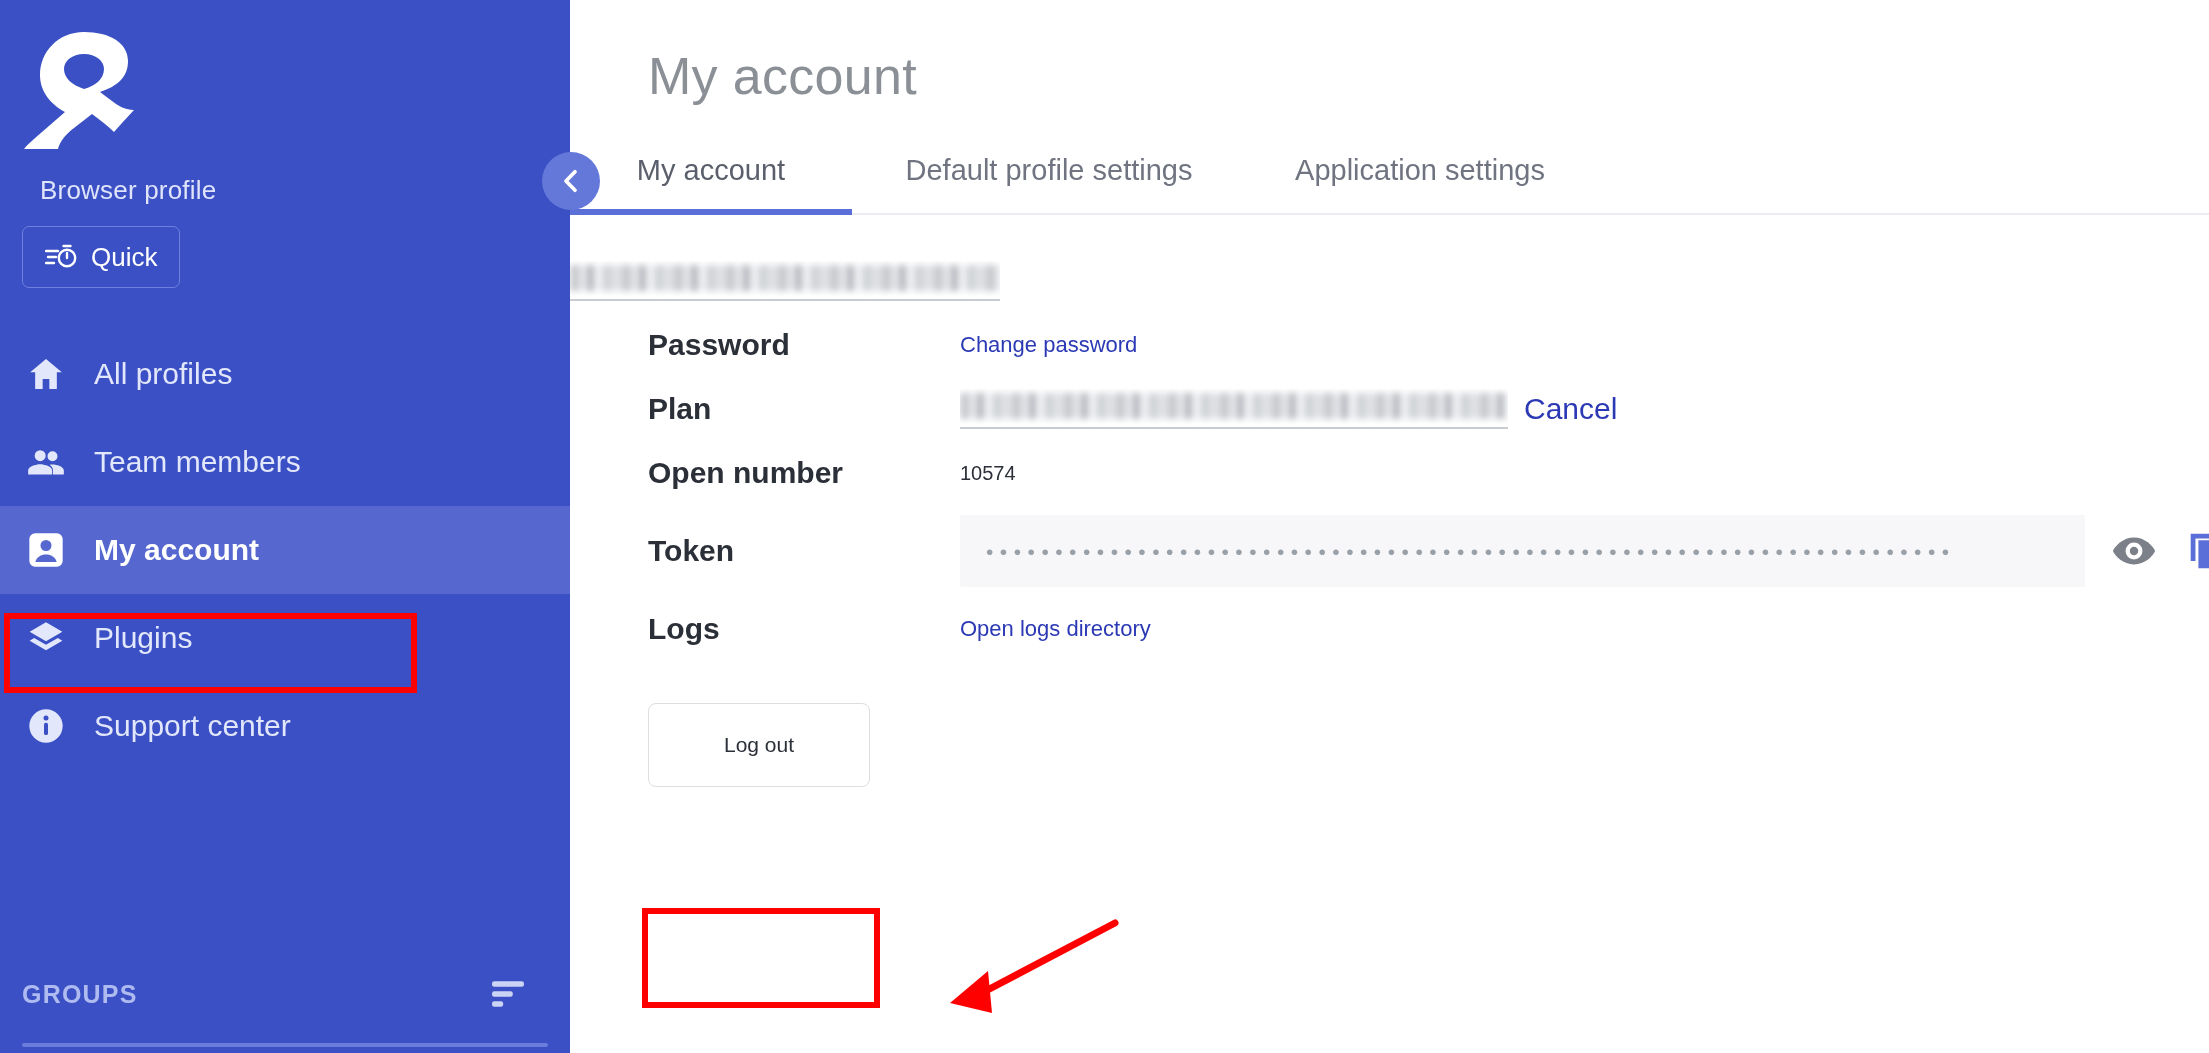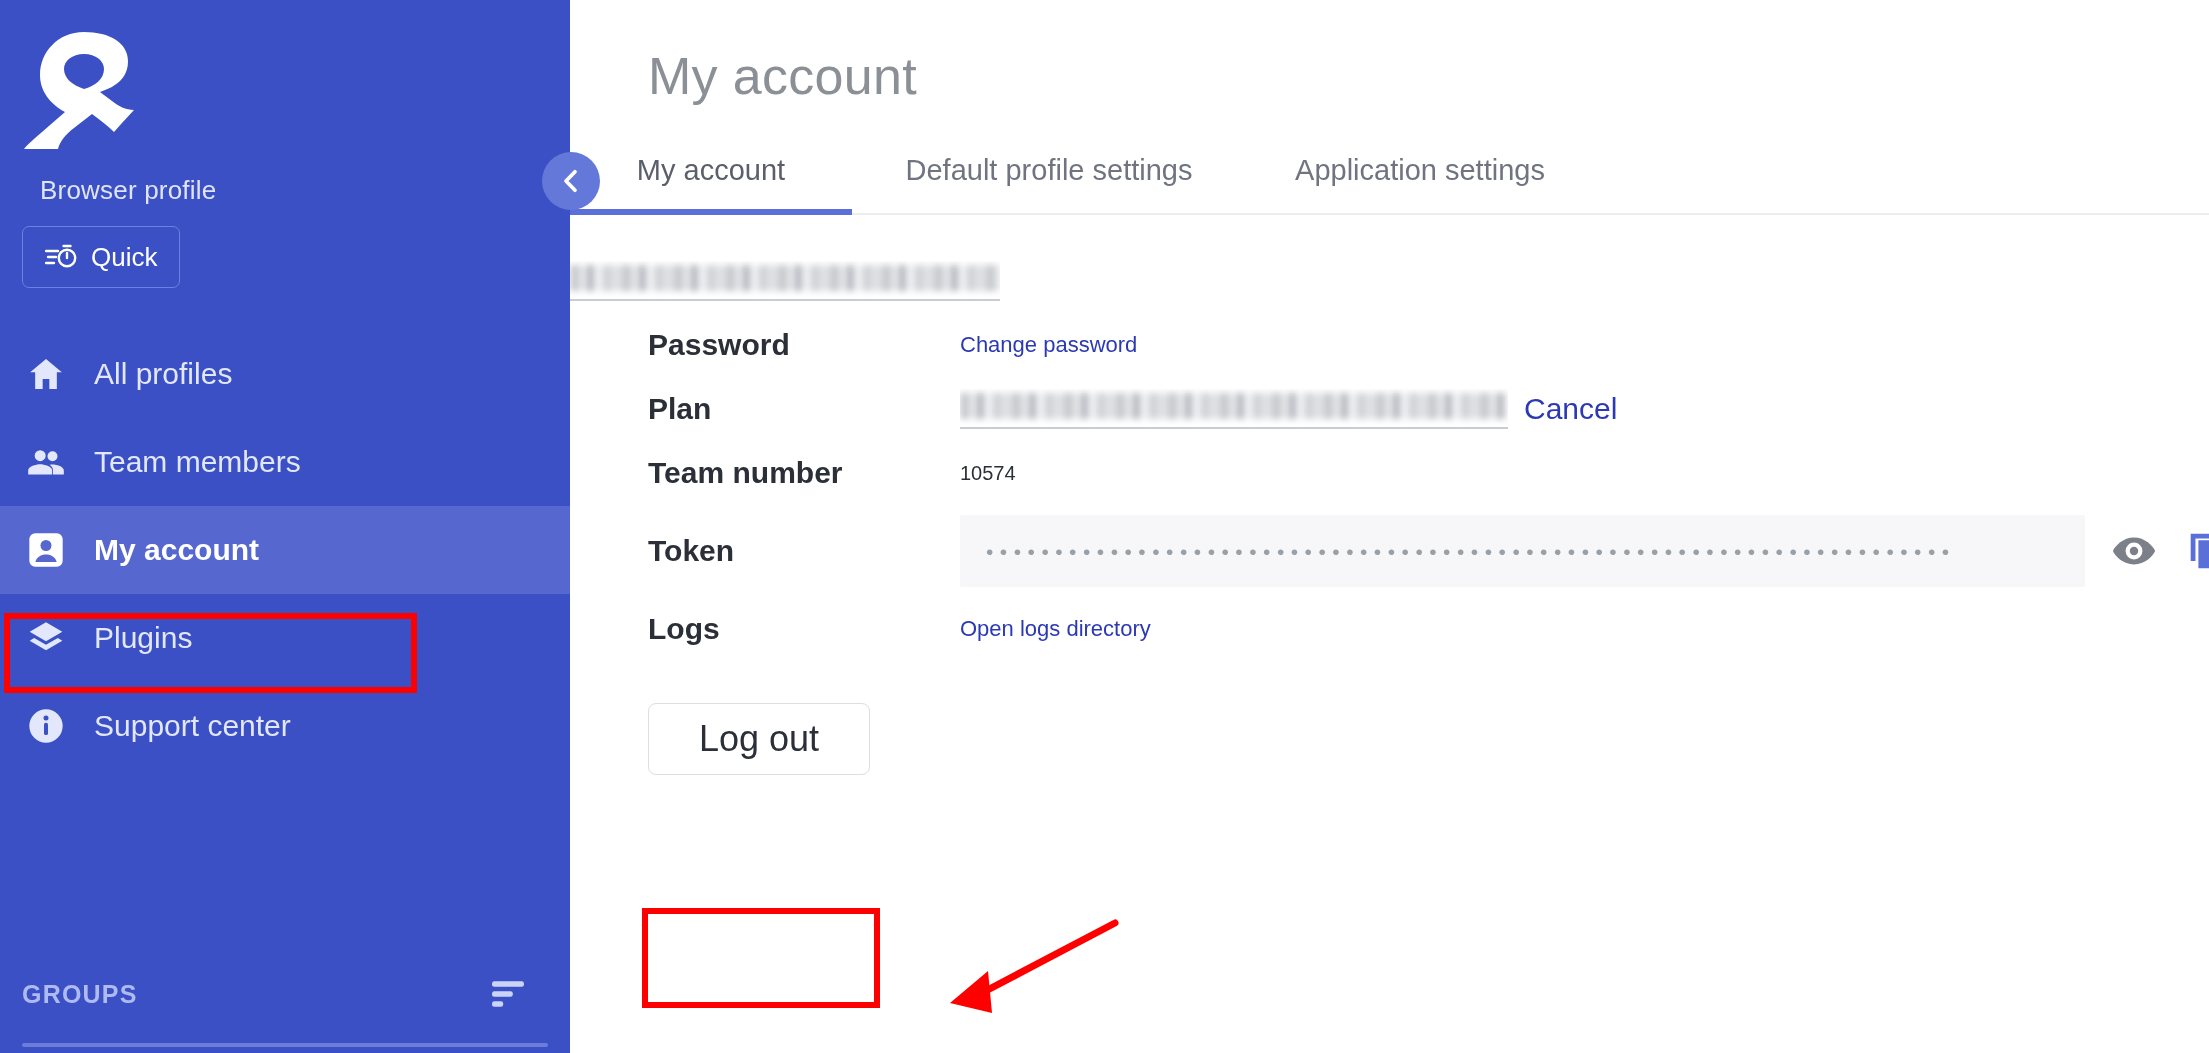--- a/index.html
+++ b/index.html
@@ -291,25 +291,25 @@
     background: none; border: none; cursor: pointer;
     display: flex; align-items: center; justify-content: center;
     padding: 0;
     margin-left: 26px;
   }
 
   
   .logout-wrap { padding: 42px 0 0 78px; }
   .btn-logout {
     width: 222px;
-    height: 72px;
+    height: 84px;
     background: #ffffff;
     border: 1.5px solid #dcdee2;
     border-radius: 8px;
-    font-size: 36px;
+    font-size: 21px;
     color: #2b2f38;
     font-family: "Liberation Sans", sans-serif;
     cursor: pointer;
   }
 
   
   #annot-arrow {
     position: absolute;
     left: 900px;
     top: 905px;
@@ -453,21 +453,21 @@
         <div class="row-label">Plan</div>
         <div class="row-value">
           <div class="redacted" id="redacted-plan">
             <div class="blur-bar"></div>
           </div>
           <span class="cancel-link">Cancel</span>
         </div>
       </div>
 
       <div class="form-row">
-        <div class="row-label">Team number</div>
+        <div class="row-label">Open number</div>
         <div class="row-value">
           <span class="plain-value">10574</span>
         </div>
       </div>
 
       <div class="form-row token-row">
         <div class="row-label">Token</div>
         <div class="row-value">
           <div class="token-field">
             <span class="token-dots">••••••••••••••••••••••••••••••••••••••••••••••••••••••••••••••••••••••</span>

